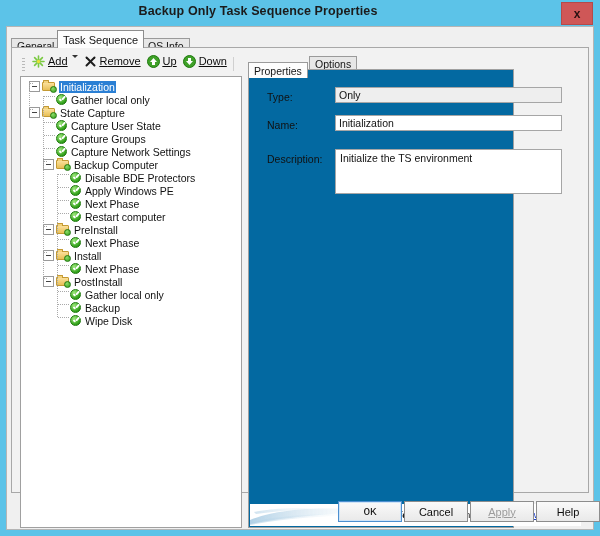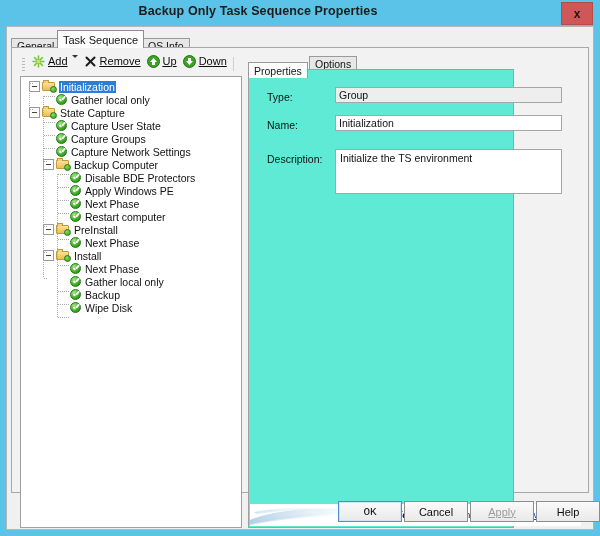--- a/index.html
+++ b/index.html
@@ -152,21 +152,21 @@
     position:absolute;top:2px;height:14px;background:#e7e7e7;
     border:1px solid #9a9a9a;border-bottom:none;font-size:10.5px;
     display:flex;align-items:center;justify-content:center;padding:0 5px;
     box-sizing:border-box;cursor:pointer;color:#151515;
   }
   .subtab.active{top:0;height:16px;background:#fdfdfd;z-index:3;margin-top:8px;}
   .subtab-prop{left:0;}
   .subtab-opt{left:61px;}
   .subpage{
     position:absolute;left:0;top:15px;width:266px;height:459px;
-    background:#5eead4;border:1px solid #a0a0a0;box-sizing:border-box;
+    background:#0369a1;border:1px solid #a0a0a0;box-sizing:border-box;
   }
   .fld-label{
     position:absolute;font-size:10.5px;color:#111;
   }
   .fld-input{
     position:absolute;background:#fff;border:1px solid #a6a6a6;
     box-sizing:border-box;font-size:10.5px;color:#111;
     padding:1px 3px;line-height:13px;
   }
   .fld-input.readonly{background:#eeeeee;}
@@ -390,20 +390,29 @@
                 <i></i>
                 <b></b>
               </span>
               <span class="tlabel">Install</span>
             </div>
             <div class="trow">
               <span class="spacer" style="width: 32px;"></span>
               <span class="spacer" style="width: 13px;"></span>
               <span class="chk"></span>
               <span class="tlabel">Next Phase</span>
+            </div>
+            <div class="trow">
+              <span class="spacer" style="width: 18px;"></span>
+              <span class="twist"></span>
+              <span class="folder">
+                <i></i>
+                <b></b>
+              </span>
+              <span class="tlabel">PostInstall</span>
             </div>
             <div class="trow">
               <span class="spacer" style="width: 32px;"></span>
               <span class="spacer" style="width: 13px;"></span>
               <span class="chk"></span>
               <span class="tlabel">Gather local only</span>
             </div>
             <div class="trow">
               <span class="spacer" style="width: 32px;"></span>
               <span class="spacer" style="width: 13px;"></span>
@@ -444,21 +453,21 @@
       <div class="rightpane">
 
         <div class="subtabstrip">
           <div class="subtab subtab-prop active">Properties</div>
           <div class="subtab subtab-opt">Options</div>
         </div>
 
         <div class="subpage">
 
           <div class="fld-label" style="left:18px;top:21px;">Type:</div>
-          <div class="fld-input readonly" style="left:86px;top:17px;width:227px;height:16px;">Group</div>
+          <div class="fld-input readonly" style="left:86px;top:17px;width:227px;height:16px;">Only</div>
 
           <div class="fld-label" style="left:18px;top:49px;">Name:</div>
           <div class="fld-input" style="left:86px;top:45px;width:227px;height:16px;">Initialization</div>
 
           <div class="fld-label" style="left:18px;top:83px;">Description:</div>
           <div class="fld-area" style="left:86px;top:79px;width:227px;height:45px;">Initialize the TS environment</div>
 
           <div class="watermark">
             <svg class="wm-swoosh" viewBox="0 0 170 22">
               <defs>

